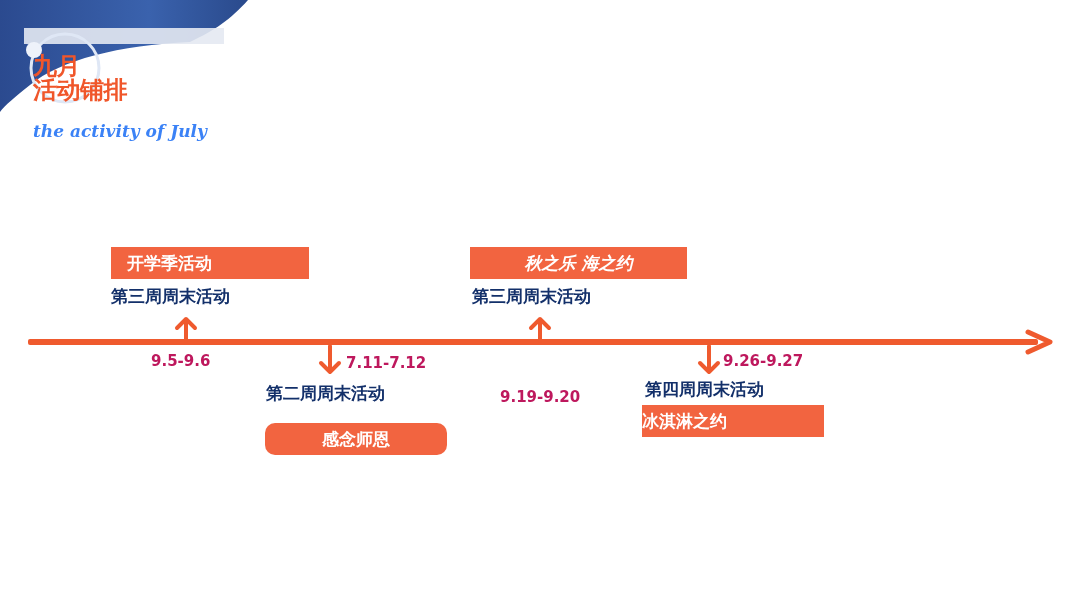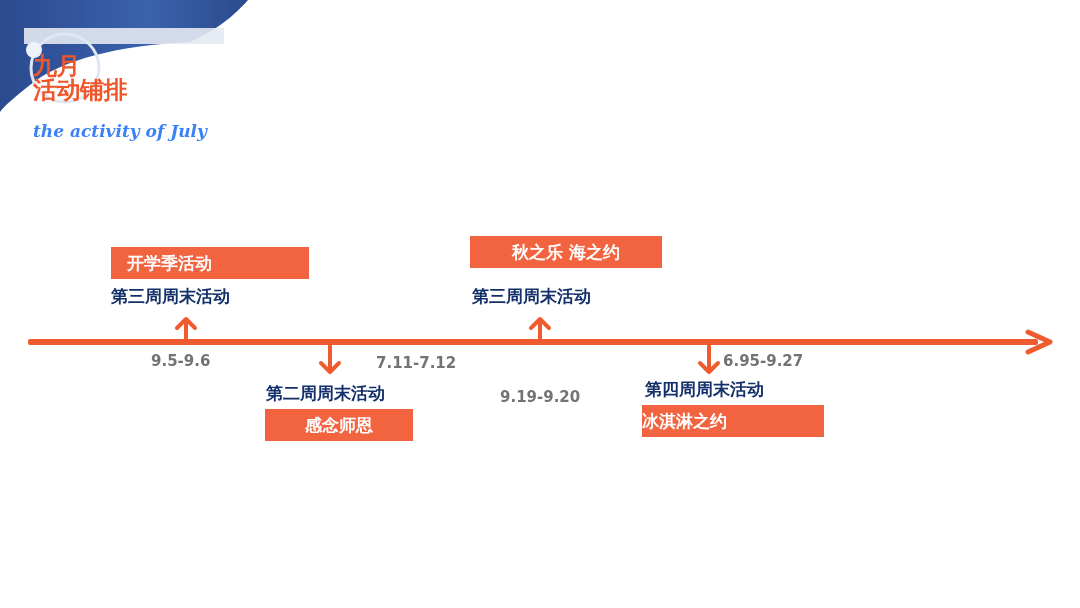--- a/index.html
+++ b/index.html
@@ -27,21 +27,21 @@
   .tag {
     position: absolute; height: 32px; background: #f26440; color: #ffffff;
     font-weight: bold; font-size: 17px; line-height: 32px;
     box-sizing: border-box;
   }
   .week {
     position: absolute; color: #13306a; font-weight: bold; font-size: 17px;
     white-space: nowrap;
   }
   .date {
-    position: absolute; color: #737373; font-weight: bold; font-size: 15px;
+    position: absolute; color: #be185d; font-weight: bold; font-size: 15px;
     white-space: nowrap;
   }
   .marker { position: absolute; }
 </style>
 </head>
 <body>
 
 <svg class="corner" width="260" height="140" viewBox="0 0 260 140">
   <defs>
     <linearGradient id="cg" x1="0" y1="0" x2="1" y2="0">
@@ -72,35 +72,35 @@
 </div>
 <div class="week" style="left:111px; top:285px;">第三周周末活动</div>
 <svg class="marker" style="left:174px; top:315px;" width="24" height="28" viewBox="0 0 24 28">
   <path d="M12,26 L12,4 M3,13 L12,4 L21,13" fill="none" stroke="#ef5a2e" stroke-width="4" stroke-linecap="round" stroke-linejoin="round"></path>
 </svg>
 <div class="date" style="left:151px; top:352px;">9.5-9.6</div>
 
 <svg class="marker" style="left:318px; top:344px;" width="24" height="32" viewBox="0 0 24 32">
   <path d="M12,2 L12,28 M3,19 L12,28 L21,19" fill="none" stroke="#ef5a2e" stroke-width="4" stroke-linecap="round" stroke-linejoin="round"></path>
 </svg>
-<div class="date" style="left:346px; top:354px;margin-left:30px;">7.11-7.12</div>
+<div class="date" style="left:346px; top:354px;">7.11-7.12</div>
 <div class="week" style="left:266px; top:382px;">第二周周末活动</div>
-<div class="tag" style="left:265px; top:409px; width:148px; text-align:center;">
+<div class="tag" style="left:265px; top:423px; width:182px; text-align:center;border-radius:10px;">
   <span>感念师恩</span>
 </div>
 
-<div class="tag" style="left:470px; top:236px; width:192px; text-align:center;">
+<div class="tag" style="left:470px; top:247px; width:217px; text-align:center;font-style:italic;">
   <span>秋之乐 海之约</span>
 </div>
 <div class="week" style="left:472px; top:285px;">第三周周末活动</div>
 <svg class="marker" style="left:528px; top:315px;" width="24" height="28" viewBox="0 0 24 28">
   <path d="M12,26 L12,4 M3,13 L12,4 L21,13" fill="none" stroke="#ef5a2e" stroke-width="4" stroke-linecap="round" stroke-linejoin="round"></path>
 </svg>
 <div class="date" style="left:500px; top:352px;margin-top:36px;">9.19-9.20</div>
 
 <svg class="marker" style="left:697px; top:344px;" width="24" height="32" viewBox="0 0 24 32">
   <path d="M12,2 L12,28 M3,19 L12,28 L21,19" fill="none" stroke="#ef5a2e" stroke-width="4" stroke-linecap="round" stroke-linejoin="round"></path>
 </svg>
-<div class="date" style="left:723px; top:352px;">6.95-9.27</div>
+<div class="date" style="left:723px; top:352px;">9.26-9.27</div>
 <div class="week" style="left:645px; top:378px;">第四周周末活动</div>
 <div class="tag" style="left:642px; top:405px; width:182px; ">
   <span>冰淇淋之约</span>
 </div>
 
 </body></html>

